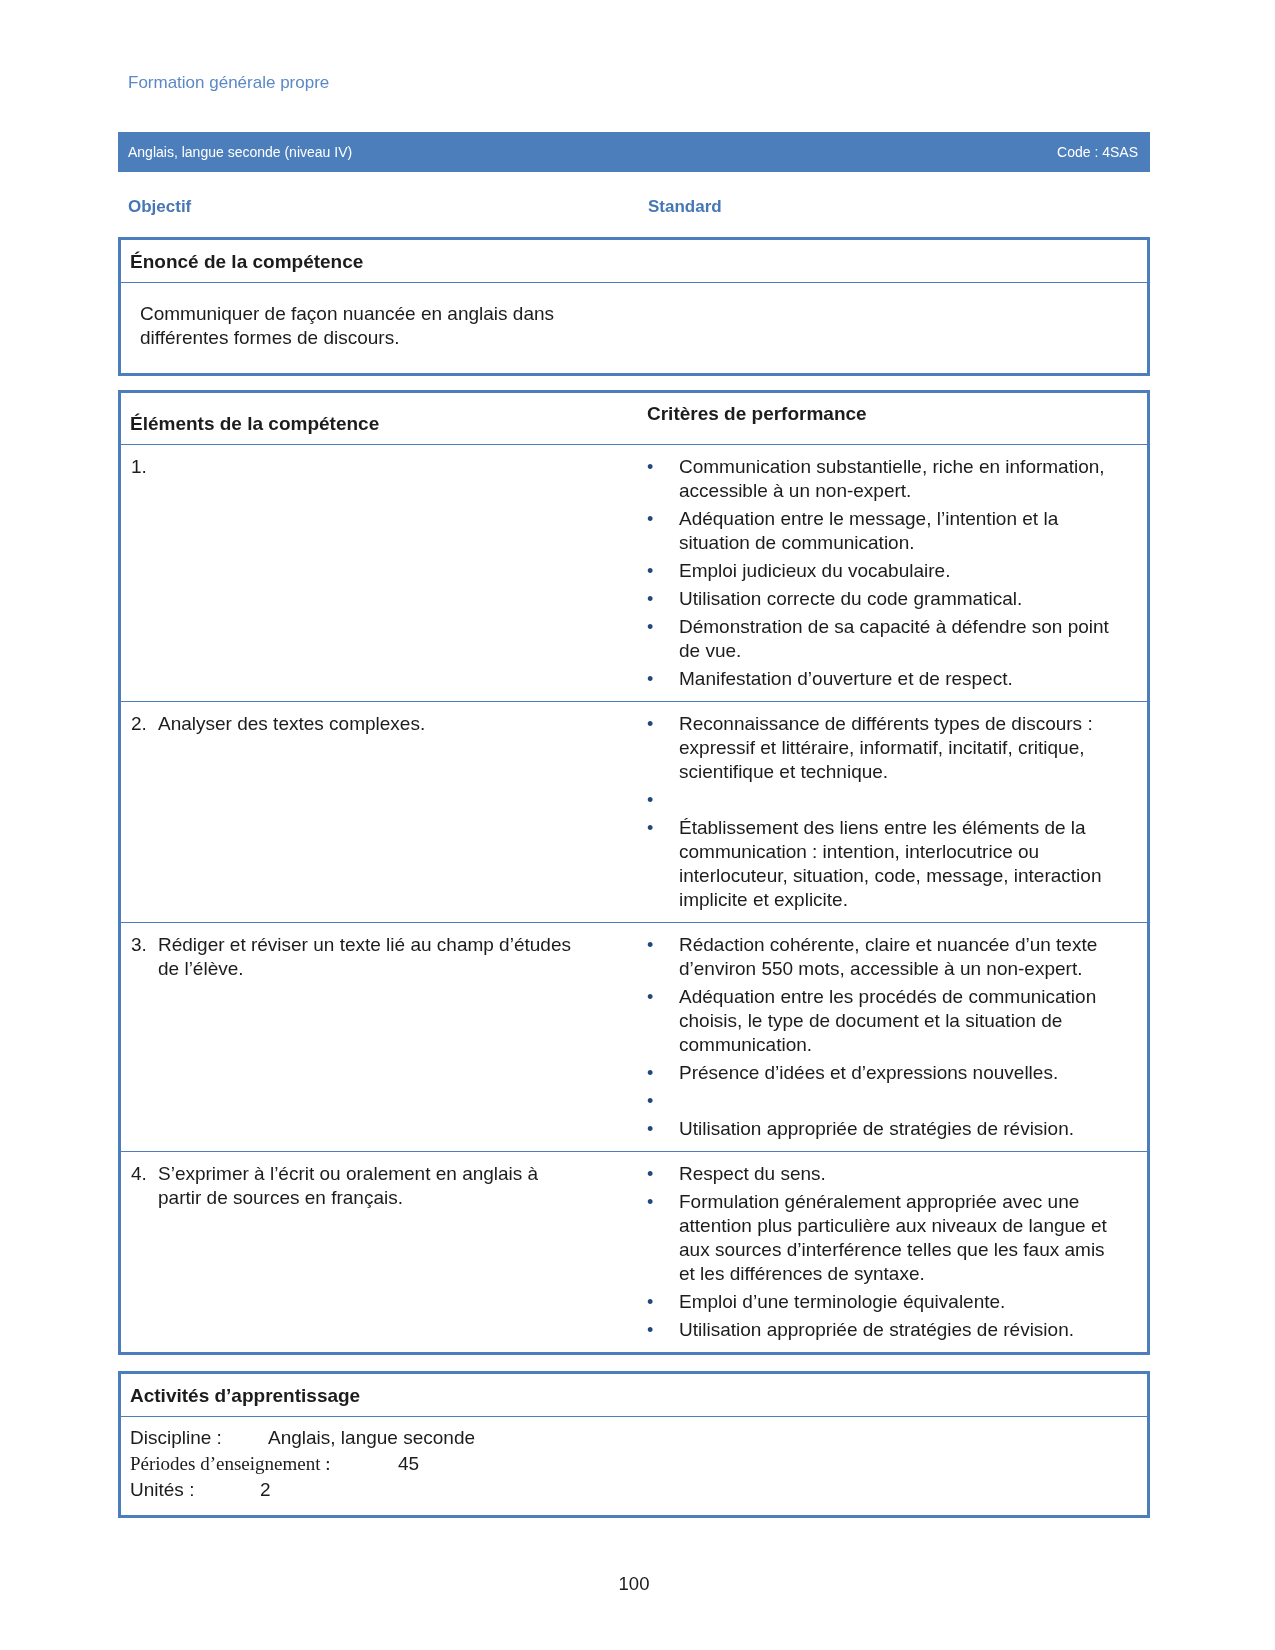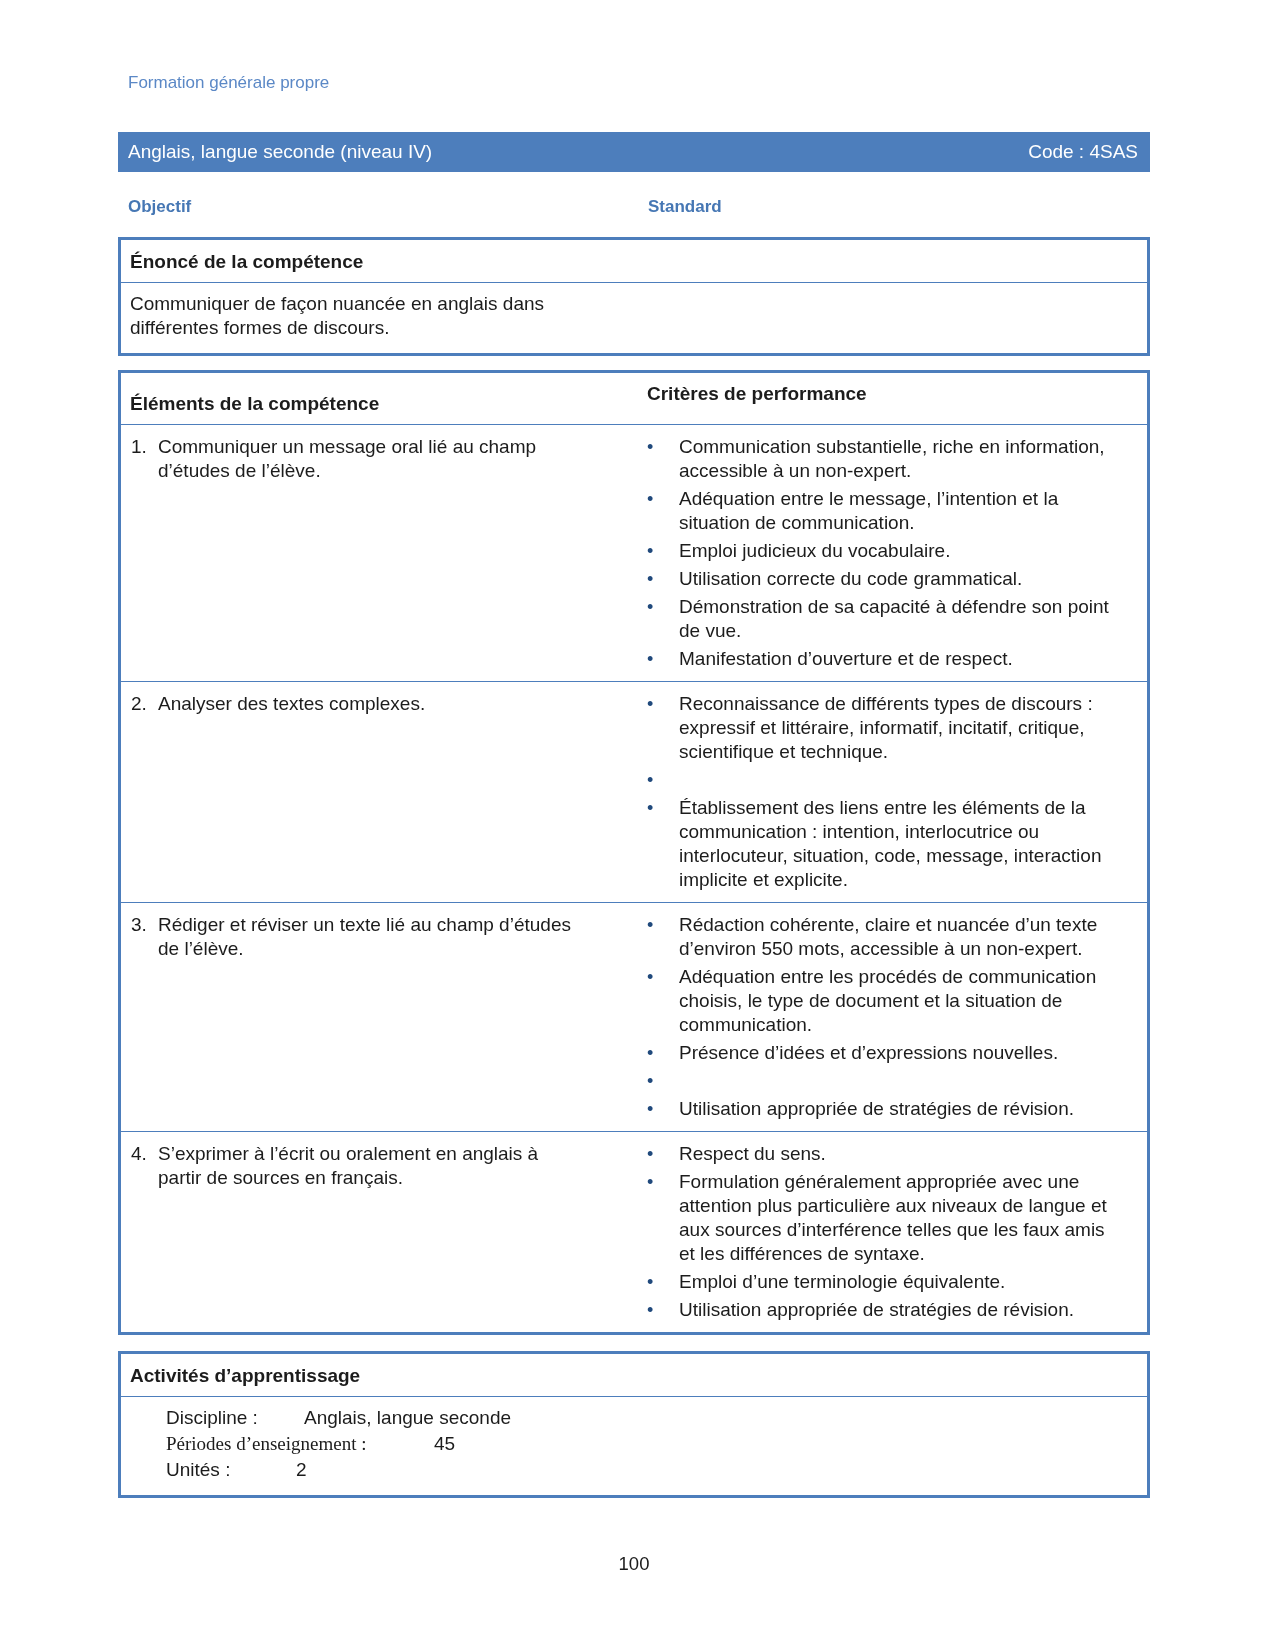--- a/index.html
+++ b/index.html
@@ -23,21 +23,21 @@
     padding-top:70px;padding-left:10px;
     color:var(--eyebrow);
     font-size:17px;line-height:25px;
   }
 
   .banner{
     margin-top:37px;height:40px;
     background:var(--accent);color:#ffffff;
     display:flex;align-items:center;justify-content:space-between;
     padding:0 12px 0 10px;
-    font-size:19px;
+    font-size:14px;
   }
 
   .col-headings{
     margin-top:21px;
     display:grid;grid-template-columns:498px 1fr;
     font-weight:bold;font-size:17px;line-height:28px;
     color:var(--heading);
   }
   .col-headings .h-left{padding-left:10px;}
   .col-headings .h-right{padding-left:32px;}
@@ -46,21 +46,21 @@
     border:3px solid var(--accent);
     background:#ffffff;
   }
   .box-header{
     font-weight:bold;font-size:19px;line-height:24px;
     padding:10px 9px 8px;
     border-bottom:1px solid var(--accent);
   }
   .enonce-box{margin-top:16px;}
   .enonce-body{padding:9px 9px 13px;}
-  .enonce-text{margin:0;max-width:440px;line-height:24px;}
+  .enonce-text{margin:10px;max-width:440px;line-height:24px;}
 
   .comp-box{margin-top:14px;}
   .comp-header-row{
     display:grid;grid-template-columns:495px 1fr;
     font-weight:bold;font-size:19px;line-height:24px;
     padding:9px 0 8px;
     border-bottom:1px solid var(--accent);
   }
   .comp-header-row .ch-left{padding-left:9px;margin-top:10px;}
   .comp-header-row .ch-right{padding-left:31px;}
@@ -77,21 +77,21 @@
   .comp-crit{padding:10px 16px 10px 31px;}
   .crit-item{display:flex;align-items:flex-start;margin-bottom:4px;line-height:24px;}
   .crit-item:last-child{margin-bottom:0;}
   .crit-item .bullet{
     width:32px;flex:none;color:var(--bullet);
     font-size:18px;line-height:24px;
   }
   .crit-item .crit-text{max-width:432px;}
 
   .act-box{margin-top:16px;}
-  .act-body{padding:8px 9px 12px;margin-left:36px;}
+  .act-body{padding:8px 9px 12px;}
   .act-line{line-height:26px;}
   .act-label{display:inline-block;}
   .act-line:nth-child(1) .act-label{min-width:138px;}
   .act-line:nth-child(2) .act-label{min-width:268px;font-family:Liberation Serif, serif;}
   .act-line:nth-child(3) .act-label{min-width:130px;}
 
   .page-number{
     margin-top:54px;text-align:center;
     font-size:18.5px;line-height:24px;
   }
@@ -122,21 +122,20 @@
 
   <div class="box comp-box">
     <div class="comp-header-row">
       <div class="ch-left">Éléments de la compétence</div>
       <div class="ch-right">Critères de performance</div>
     </div>
     <div id="comp-rows">
         <div class="comp-row">
           <div class="comp-el">
             <span class="num">1.</span>
-            <span class="el-text">Communiquer un message oral lié au champ d’études de l’élève.</span>
           </div>
           <div class="comp-crit">
             <div class="crit-item">
               <span class="bullet">•</span>
               <span class="crit-text">Communication substantielle, riche en information, accessible à un non-expert.</span>
             </div>
             <div class="crit-item">
               <span class="bullet">•</span>
               <span class="crit-text">Adéquation entre le message, l’intention et la situation de communication.</span>
             </div>

